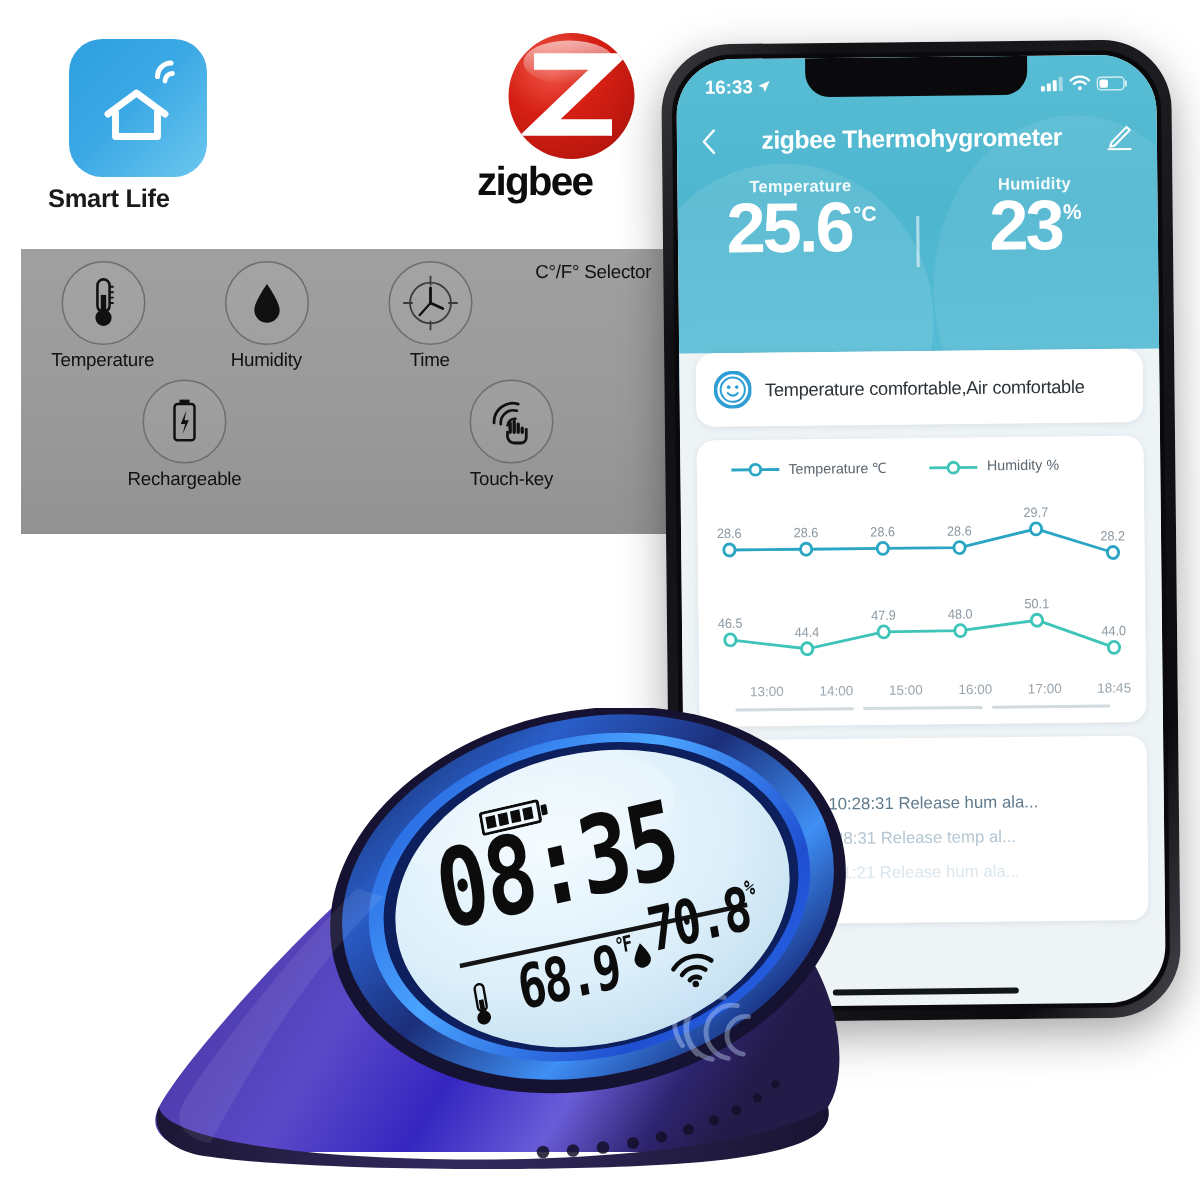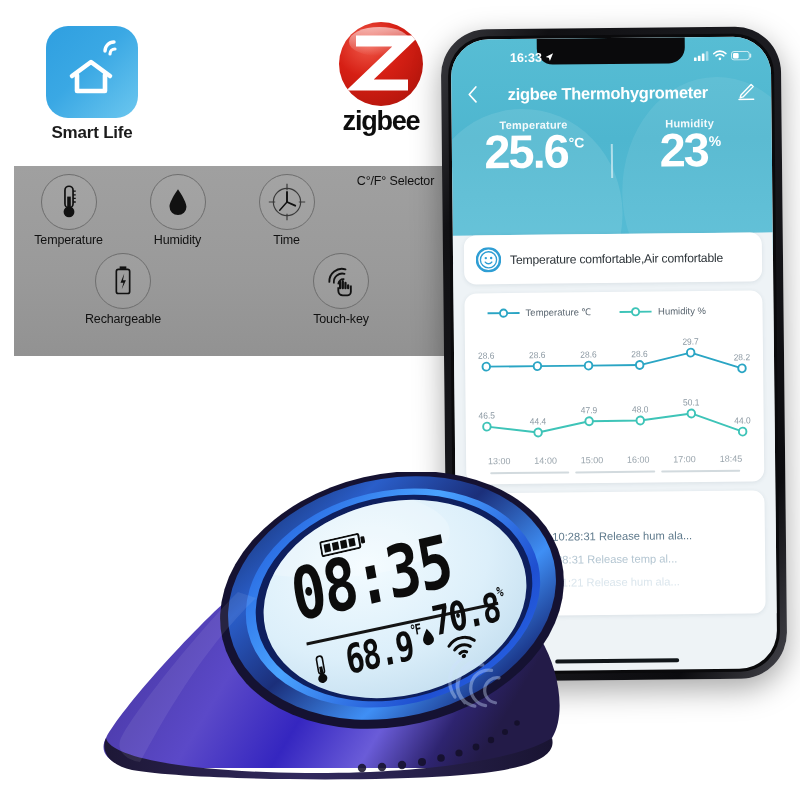--- a/index.html
+++ b/index.html
@@ -6,21 +6,21 @@
   html, body { width: 800px; height: 800px; }
   body {
     position: relative;
     background: #ffffff;
     font-family: "Liberation Sans", sans-serif;
     overflow: hidden;
   }
 
   
   .brand-row { position: absolute; left: 24px; top: 26px; width: 420px; height: 140px; }
-  .brand { position: absolute; text-align: center; }
+  .brand { position: absolute; text-align: left; }
   .brand-label {
     font-size: 17px; font-weight: 700; color: #1b1b1b;
     letter-spacing: -0.2px; margin-top: 5px; white-space: nowrap;
   }
 
   .brand-smartlife { left: 8px; top: 0; width: 120px; }
   .sl-tile {
     width: 92px; height: 92px; margin: 0 auto; border-radius: 22px;
     background: linear-gradient(135deg, #2f9fe0 0%, #3aa8e4 45%, #6cc7ef 100%);
     position: relative;
@@ -114,21 +114,21 @@
   .app-header::after {
     content:""; position:absolute; right:-40px; top:40px; width:190px; height:230px;
     border-radius:50%; background: rgba(255,255,255,.08);
   }
 
   .statusbar {
     position: relative; z-index: 10; display: flex; align-items: center;
     justify-content: space-between; padding: 5px 19px 0; height: 24px;
     color: #fff; font-size: 12.5px; font-weight: 700;
   }
-  .sb-left { display: flex; align-items: center; gap: 3px; margin-left: 40px; }
+  .sb-left { display: flex; align-items: center; gap: 3px; }
   .sb-right { display: flex; align-items: center; gap: 4px; }
 
   .navbar {
     position: relative; z-index: 10; display: flex; align-items: center;
     justify-content: space-between; padding: 12px 16px 0; height: 42px;
   }
   .nav-title {
     color: #fff; font-size: 16.5px; font-weight: 700; letter-spacing: -0.3px;
   }
 
@@ -168,21 +168,21 @@
   .chart-card { padding: 11px 8px 7px; }
   .legend { display: flex; gap: 28px; padding: 2px 0 4px 14px; align-items: center; }
   .legend-item { display: flex; align-items: center; gap: 5px; }
   .legend-line { width: 34px; height: 12px; }
   .legend-text { font-size: 9.5px; color: #5a6670; font-weight: 500; }
 
   .chart-wrap { position: relative; width: 100%; height: 132px; }
   .chart-wrap svg { display: block; width: 100%; height: 100%; }
 
   .xaxis { display: flex; padding: 1px 2px 0; }
-  .xtick { flex: 1 1 0; text-align: center; font-size: 9px; color: #9aa5ad; }
+  .xtick { flex: 1 1 0; text-align: right; font-size: 9px; color: #9aa5ad; }
 
   .scrollbar { display: flex; gap: 6px; padding: 6px 16px 3px; }
   .scrollbar span { flex: 1 1 0; height: 2px; background: #d2dade; border-radius: 2px; }
 
   .record-card { padding: 13px 13px 16px; }
   .record-title {
     font-size: 13.5px; font-weight: 700; color: #22282d; margin-bottom: 10px;
     letter-spacing: -0.2px;
   }
   .record-row {

